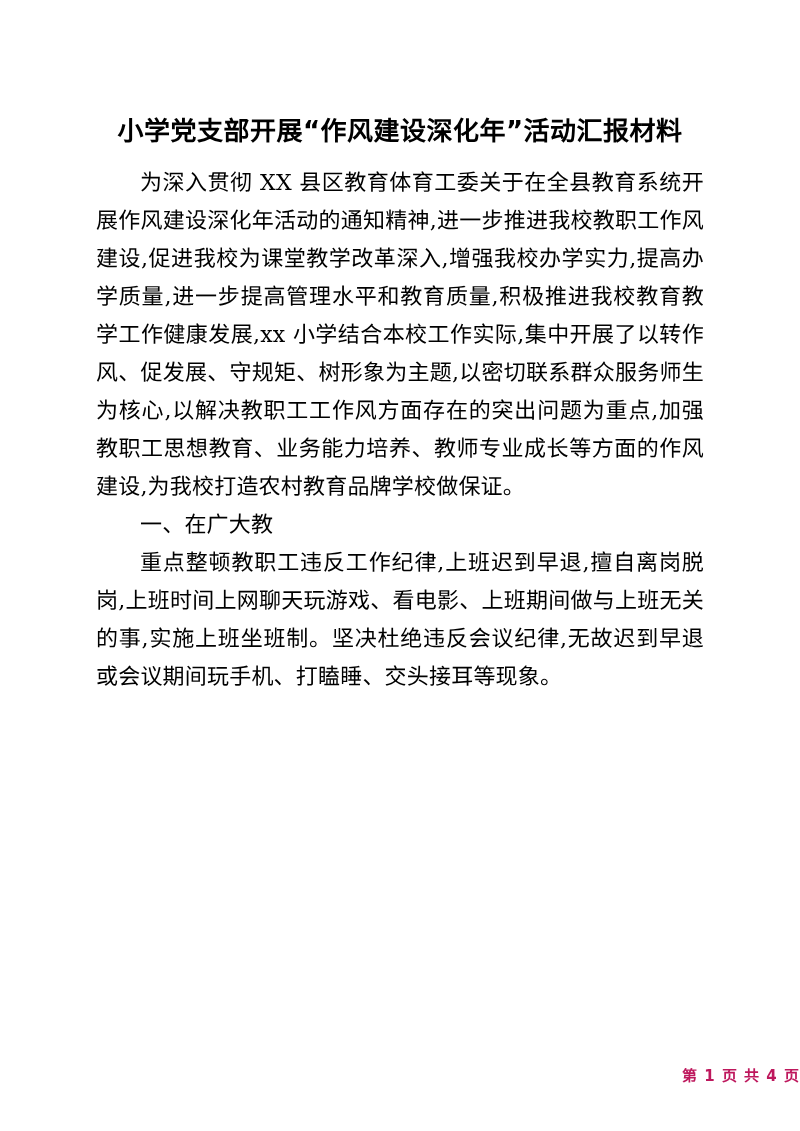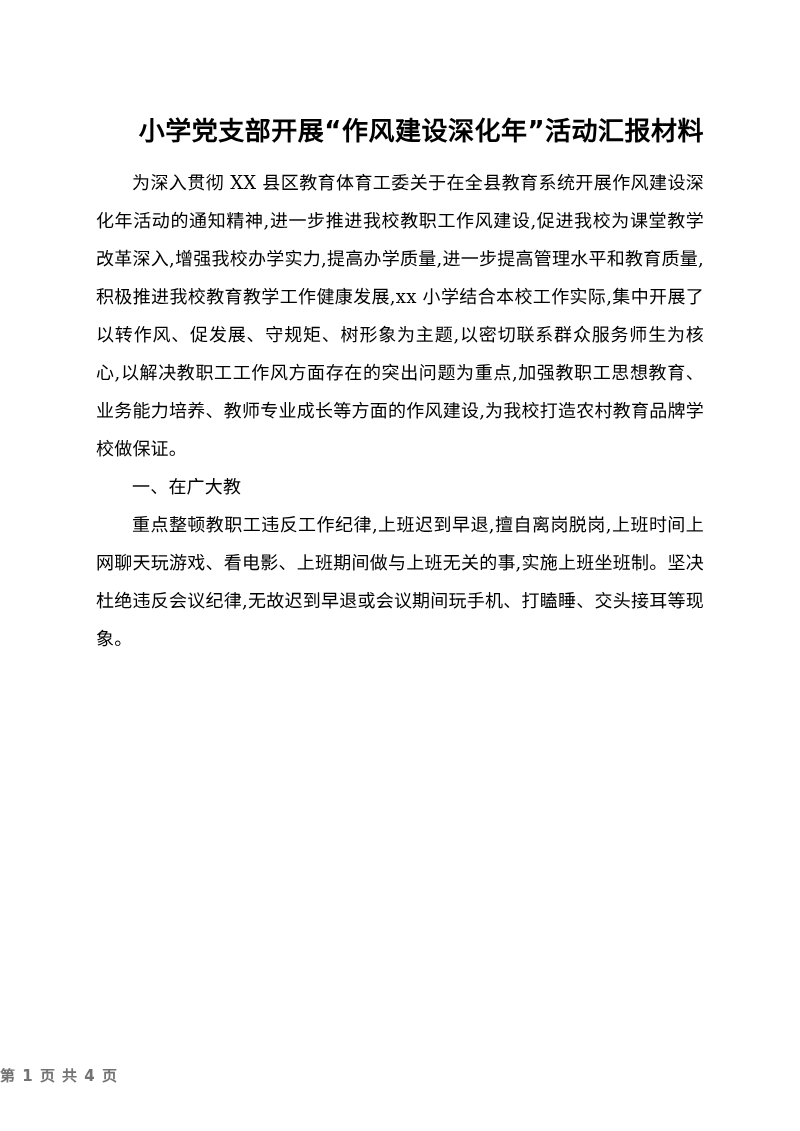--- a/index.html
+++ b/index.html
@@ -24,45 +24,45 @@
     padding: 112px 96px 0 96px;
     background: #ffffff;
   }
   .doc-title {
     font-family: "DejaVu Sans", "Liberation Sans", sans-serif;
     font-weight: bold;
     font-size: 26px;
     line-height: 38px;
     letter-spacing: 0.5px;
     margin: 0 0 14px 0;
-    text-align: right;
+    text-align: center;
   }
   .para {
-    font-size: 18px;
+    font-size: 22px;
     line-height: 38px;
     text-align: justify;
     text-justify: inter-ideograph;
     margin: 0;
     text-indent: 2em;
     letter-spacing: 0.2px;
   }
   .para.section {
     text-indent: 2em;
   }
   .footer {
     position: absolute;
     left: 0;
     right: 0;
     bottom: 46px;
-    text-align: left;
+    text-align: right;
     font-size: 15px;
     font-family: "DejaVu Sans", "Liberation Sans", sans-serif;
     font-weight: bold;
     letter-spacing: 1px;
-    color: #737373;
+    color: #be185d;
   }
 </style>
 </head>
 <body>
 
 <div class="page">
 
   <h1 class="doc-title">小学党支部开展“作风建设深化年”活动汇报材料</h1>
 
   <p class="para">为深入贯彻 XX 县区教育体育工委关于在全县教育系统开展作风建设深化年活动的通知精神,进一步推进我校教职工作风建设,促进我校为课堂教学改革深入,增强我校办学实力,提高办学质量,进一步提高管理水平和教育质量,积极推进我校教育教学工作健康发展,xx 小学结合本校工作实际,集中开展了以转作风、促发展、守规矩、树形象为主题,以密切联系群众服务师生为核心,以解决教职工工作风方面存在的突出问题为重点,加强教职工思想教育、业务能力培养、教师专业成长等方面的作风建设,为我校打造农村教育品牌学校做保证。</p>

